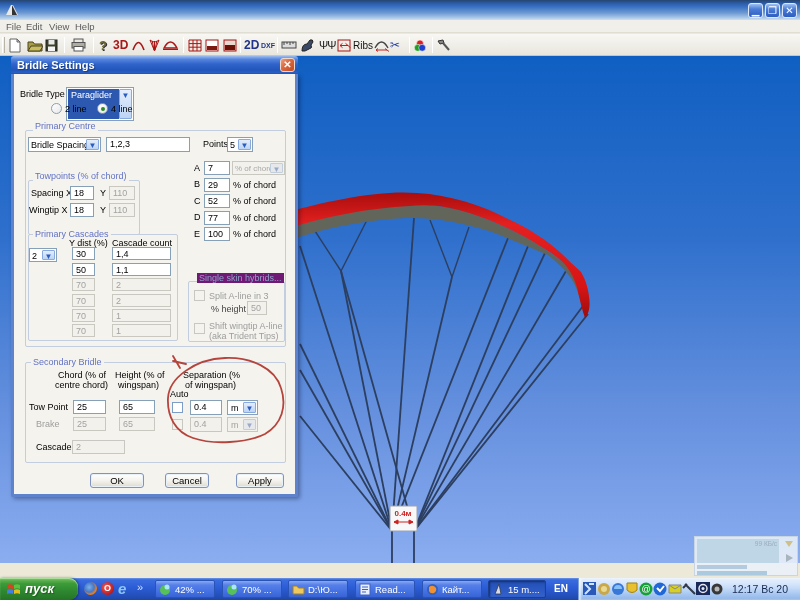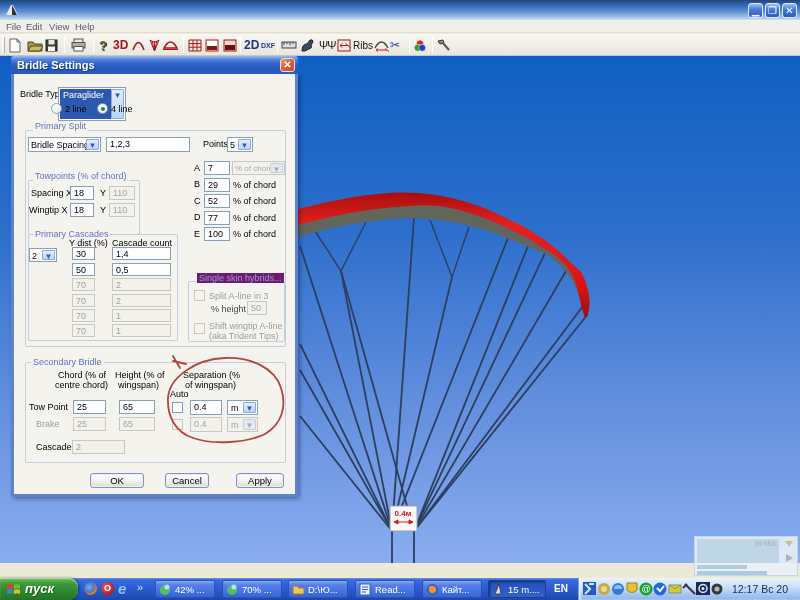--- a/index.html
+++ b/index.html
@@ -282,33 +282,33 @@
 
 
   <div id="dialog">
     <div id="dlgtitle">
         <span>Bridle Settings</span>
         <div id="dlgclose">✕</div>
       </div>
     <div id="dlgbody" style="position:absolute;left:0;top:0;width:281px;height:423px">
 
       <span class="lbl" style="left:6px;top:15px">Bridle Type</span>
-      <div class="fld" style="left:44px;top:13px;width:68px;height:30px;padding:16px">
+      <div class="fld" style="left:52px;top:13px;width:68px;height:30px;padding:16px">
         <div style="position:absolute;left:1px;top:1px;right:14px;bottom:1px;background:#2c58b0;color:#fff;font-size:9px;padding:1px 0 0 3px">Paraglider</div>
         <div class="cmbbtn">▼</div>
       </div>
       <div class="radio" style="left:37px;top:29px"></div>
       <span class="lbl" style="left:51px;top:30px">2 line</span>
       <div class="radio" style="left:83px;top:29px">
           <div style="position:absolute;left:2.5px;top:2.5px;width:4px;height:4px;border-radius:50%;background:#2a8a2a"></div>
         </div>
       <span class="lbl" style="left:97px;top:30px">4 line</span>
 
       <div class="grp" style="left:11px;top:56px;width:261px;height:217px"></div>
-      <span class="lblb" style="left:19px;top:47px;background:#f4f3ee;padding:0 2px">Primary Split</span>
+      <span class="lblb" style="left:19px;top:47px;background:#f4f3ee;padding:0 2px">Primary Centre</span>
 
       <div class="fld" style="left:14px;top:63px;width:73px;height:15px;padding:0">
         <div style="position:absolute;left:2px;top:2px;font-size:9px">Bridle Spacing</div>
         <div class="cmbbtn">▼</div>
       </div>
       <div class="fld" style="left:92px;top:63px;width:84px;height:15px">1,2,3</div>
       <span class="lbl" style="left:189px;top:65px">Points</span>
       <div class="fld" style="left:213px;top:63px;width:26px;height:15px;padding:0">
         <div style="position:absolute;left:2px;top:2px;font-size:9px">5</div>
         <div class="cmbbtn">▼</div>
@@ -348,21 +348,21 @@
       <span class="lblb" style="left:19px;top:155px;background:#f4f3ee;padding:0 2px">Primary Cascades</span>
       <span class="lbl" style="left:55px;top:164px">Y dist (%)</span>
       <span class="lbl" style="left:98px;top:164px">Cascade count</span>
       <div class="fld" style="left:15px;top:174px;width:28px;height:14px;padding:0">
         <div style="position:absolute;left:2px;top:2px;font-size:9px">2</div>
         <div class="cmbbtn">▼</div>
       </div>
       <div class="fld" style="left:58px;top:173px;width:23px;height:13px">30</div>
       <div class="fld" style="left:98px;top:173px;width:59px;height:13px">1,4</div>
       <div class="fld" style="left:58px;top:189px;width:23px;height:13px">50</div>
-      <div class="fld" style="left:98px;top:189px;width:59px;height:13px">0,5</div>
+      <div class="fld" style="left:98px;top:189px;width:59px;height:13px">1,1</div>
       <div class="fldg" style="left:58px;top:204px;width:23px;height:13px">70</div>
       <div class="fldg" style="left:98px;top:204px;width:59px;height:13px">2</div>
       <div class="fldg" style="left:58px;top:220px;width:23px;height:13px">70</div>
       <div class="fldg" style="left:98px;top:220px;width:59px;height:13px">2</div>
       <div class="fldg" style="left:58px;top:235px;width:23px;height:13px">70</div>
       <div class="fldg" style="left:98px;top:235px;width:59px;height:13px">1</div>
       <div class="fldg" style="left:58px;top:250px;width:23px;height:13px">70</div>
       <div class="fldg" style="left:98px;top:250px;width:59px;height:13px">1</div>
 
       <div class="grp" style="left:174px;top:207px;width:97px;height:61px"></div>

